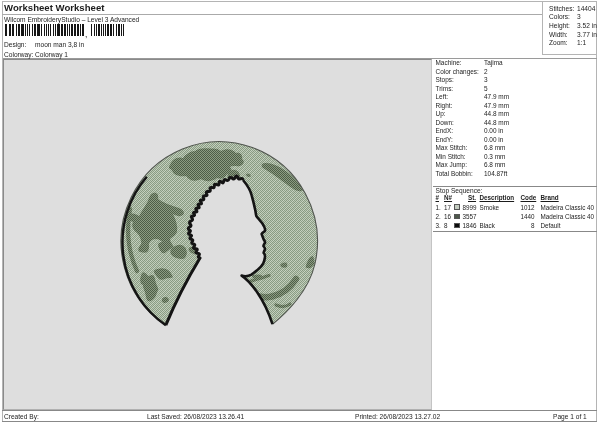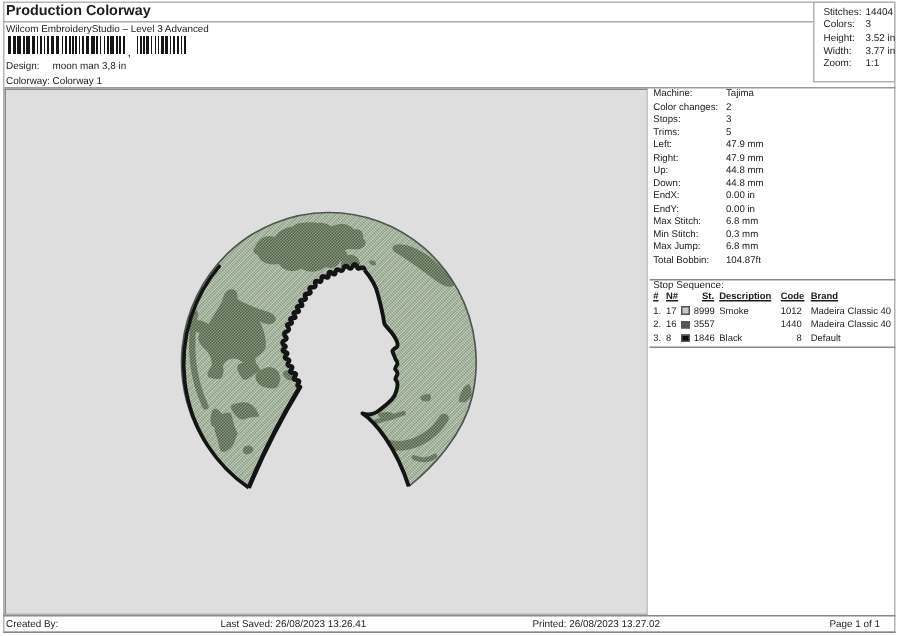--- a/index.html
+++ b/index.html
@@ -3,21 +3,21 @@
 *{margin:0;padding:0;box-sizing:border-box}
 body{width:600px;height:424px;background:#fff;font-family:"Liberation Sans",sans-serif;position:relative;overflow:hidden}
 .t{position:absolute;font-size:6.6px;line-height:7.6px;color:#1c1c1c;white-space:pre}
 .b{font-weight:bold}
 .s{font-size:6.3px}
 .m{font-size:6.45px}
 </style></head><body>
 <div style="position:absolute;left:2px;top:1px;width:595px;height:421px;border:1px solid #b4b4b4"></div>
 <div style="position:absolute;left:3px;top:59px;width:429px;height:351px;background:#dedede;border:1px solid #8a8a8a;border-right-color:#c4c4c4;border-bottom-color:#b0b0b0"></div>
 <div style="position:absolute;left:3px;top:57.6px;width:594px;height:1px;background:#9a9a9a"></div>
-<div class="t b" style="left:4px;top:3px;font-size:9.6px;line-height:10.5px">Production Colorway</div>
+<div class="t b" style="left:4px;top:3px;font-size:9.6px;line-height:10.5px">Worksheet Worksheet</div>
 <div style="position:absolute;left:2px;top:14.2px;width:540px;height:1px;background:#aaa"></div>
 <div class="t" style="left:4px;top:15.8px">Wilcom EmbroideryStudio – Level 3 Advanced</div>
 <svg width="130" height="42" viewBox="0 0 130 42" style="position:absolute;left:0;top:0" fill="#161616">
     <rect x="5.0" y="24" width="2.0" height="12.2" shape-rendering="crispEdges"></rect>
     <rect x="8.5" y="24" width="2.0" height="12.2" shape-rendering="crispEdges"></rect>
     <rect x="11.5" y="24" width="2.5" height="12.2" shape-rendering="crispEdges"></rect>
     <rect x="15.5" y="24" width="1.0" height="12.2" shape-rendering="crispEdges"></rect>
     <rect x="17.5" y="24" width="2.5" height="12.2" shape-rendering="crispEdges"></rect>
     <rect x="21.0" y="24" width="2.5" height="12.2" shape-rendering="crispEdges"></rect>
     <rect x="24.5" y="24" width="1.0" height="12.2" shape-rendering="crispEdges"></rect>

